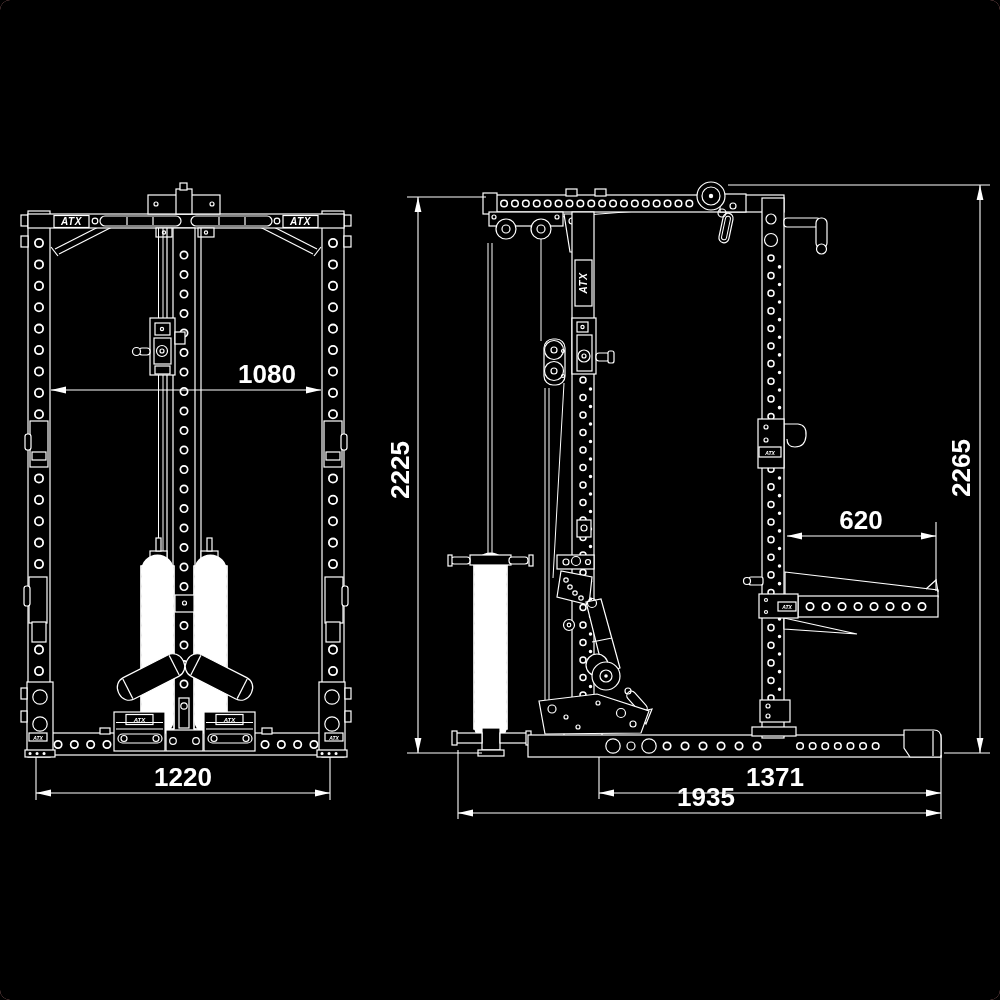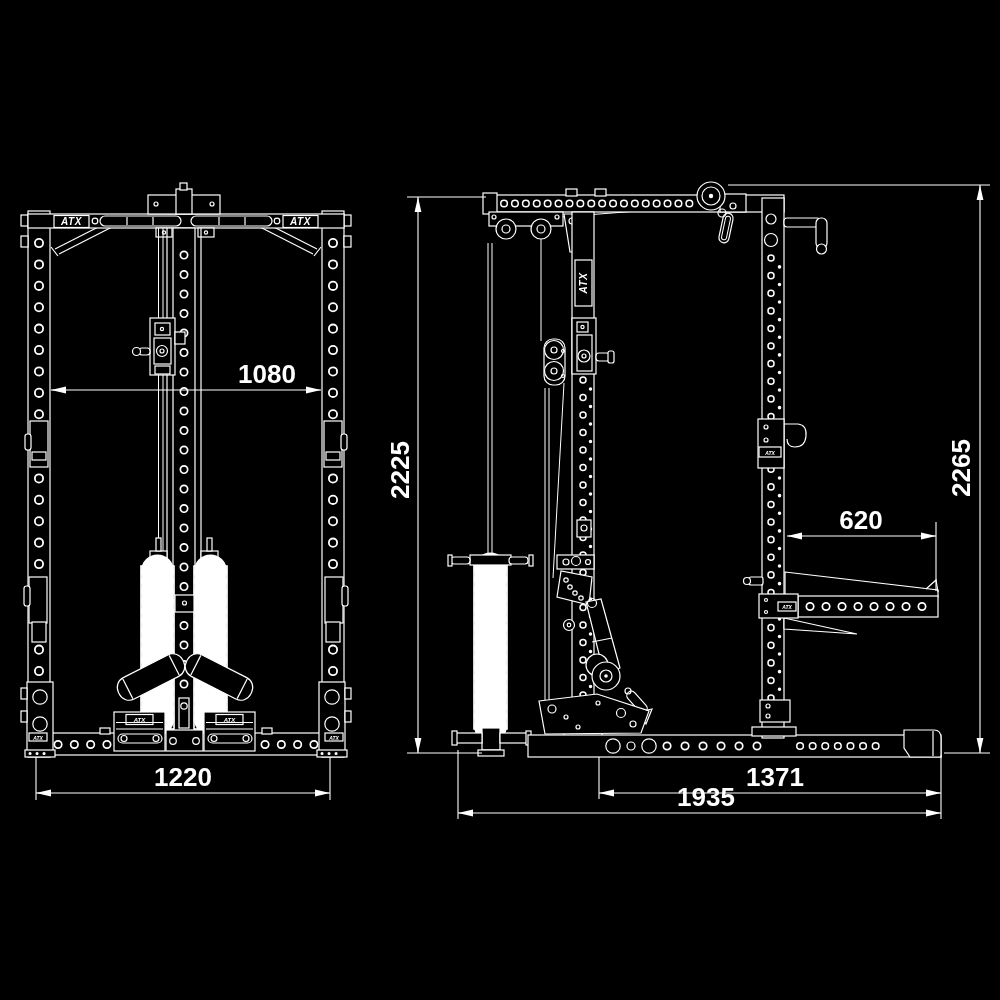--- a/index.html
+++ b/index.html
@@ -1,16 +1,16 @@
 <!DOCTYPE html>
 <html><head>
 <meta charset="utf-8">
 <style>
   html,body{margin:0;padding:0;background:#000;}
-  .stage{width:1000px;height:1000px;background:#fca5a5;position:relative;overflow:hidden;}
+  .stage{width:1000px;height:1000px;background:#fca5a5;position:relative;overflow:hidden;border-radius:10px;}
   svg{display:block;}
   .s  {stroke:#fff;fill:none;stroke-width:1.2;}
   .sf {stroke:#fff;fill:#000;stroke-width:1.2;}
   .sw {stroke:#fff;fill:#fff;stroke-width:0;}
   .thin{stroke:#fff;fill:none;stroke-width:1;}
   .dim{stroke:#fff;fill:none;stroke-width:1.1;}
   .dimtxt{fill:#fff;font-family:"Liberation Sans",sans-serif;font-weight:bold;font-size:26px;text-anchor:middle;}
   .logo{fill:#fff;font-family:"Liberation Sans",sans-serif;font-style:italic;font-weight:bold;font-size:10px;text-anchor:middle;letter-spacing:.5px;}
   .logosm{fill:#fff;font-family:"Liberation Sans",sans-serif;font-style:italic;font-weight:bold;font-size:6px;text-anchor:middle;}
   .logoxs{fill:#fff;font-family:"Liberation Sans",sans-serif;font-style:italic;font-weight:bold;font-size:5px;text-anchor:middle;}

